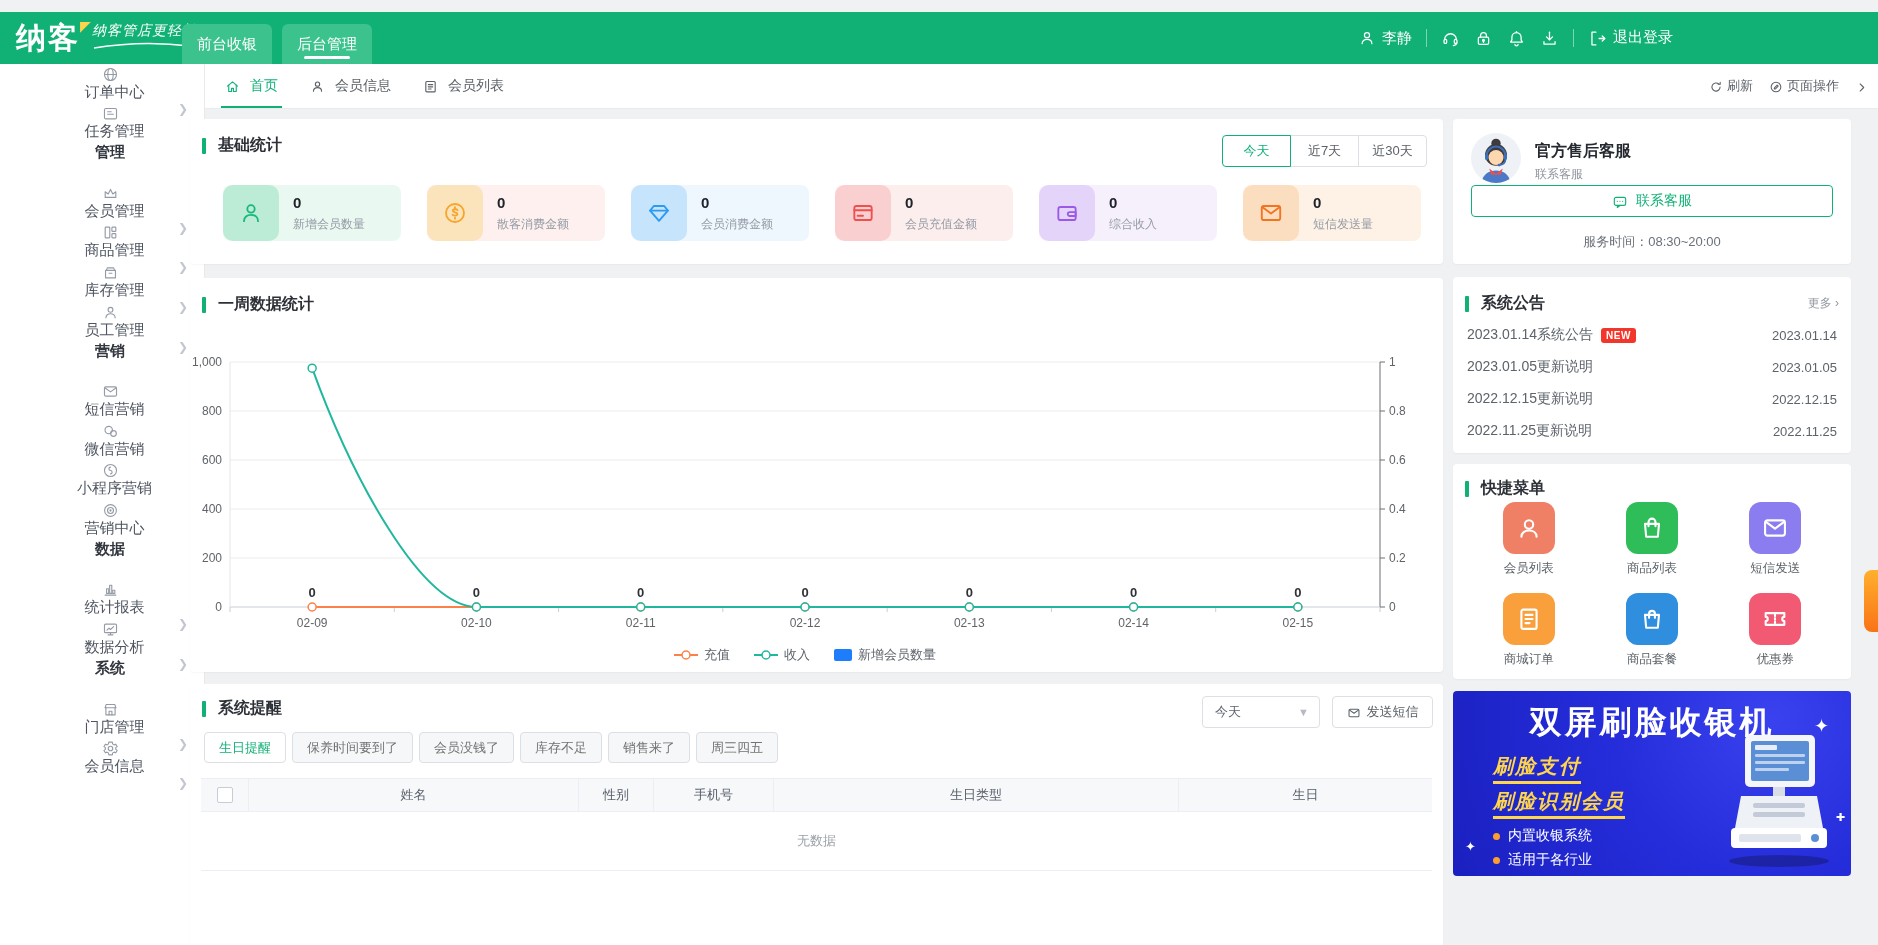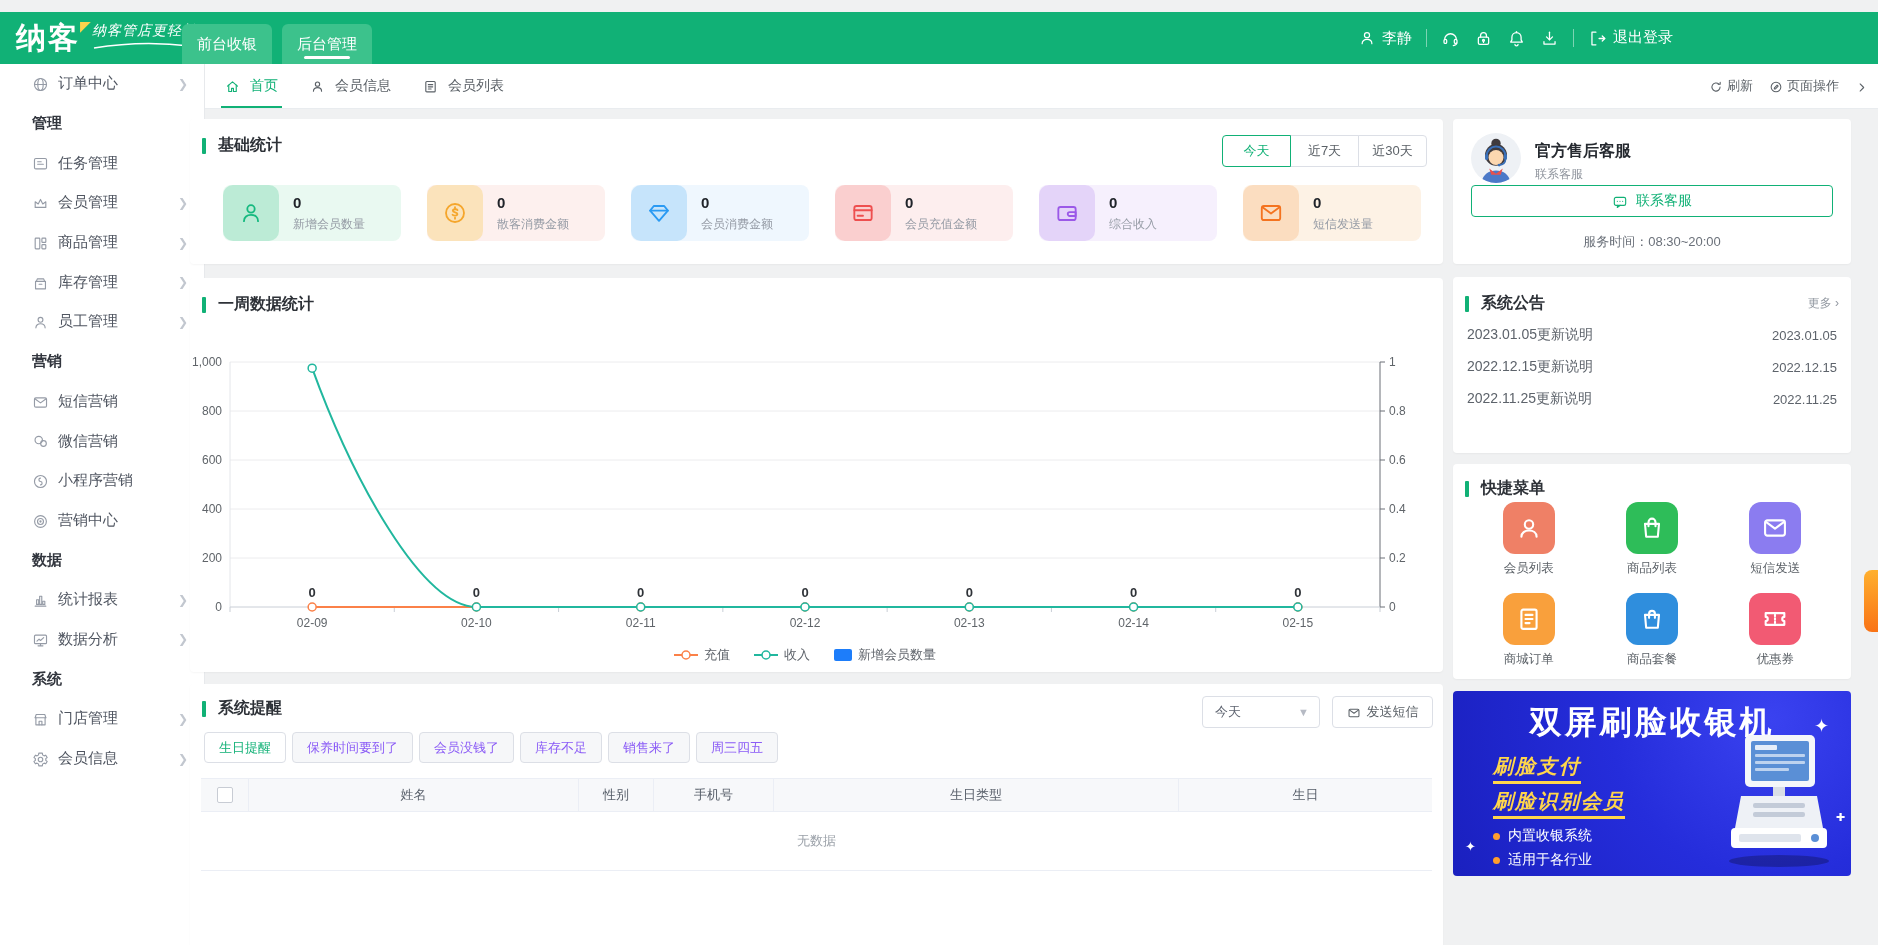--- a/index.html
+++ b/index.html
@@ -29,21 +29,21 @@
   #tabbar{position:absolute;left:205px;top:52px;width:1673px;height:45px;background:#fff;border-bottom:1px solid #e9ecef;box-sizing:border-box;}
   #tabs{position:absolute;left:20px;top:0;height:44px;display:flex;gap:32px;align-items:center;}
   .tab{display:flex;align-items:center;gap:10px;font-size:14px;color:#5b6167;height:44px;position:relative;cursor:pointer;}
   .tab.active{color:#11b176;}
   .tab.active::after{content:"";position:absolute;left:-4px;right:-4px;bottom:0;height:2px;background:#11b176;}
   #tab-actions{position:absolute;right:10px;top:0;height:44px;display:flex;gap:16px;align-items:center;color:#5b6167;font-size:13px;}
   #tab-actions .act{display:flex;align-items:center;gap:4px;cursor:pointer;}
 
   
   #sidebar{position:absolute;left:0;top:52px;width:205px;height:893px;background:#fff;border-right:1px solid #e7e9ec;box-sizing:border-box;}
-  .side-row{height:39.7px;display:flex;align-items:center;padding-left:32px;box-sizing:border-box;color:#4f5560;font-size:15px;cursor:pointer;}
+  .side-row{height:39.7px;display:flex;align-items:center;padding-left:16px;box-sizing:border-box;color:#4f5560;font-size:15px;cursor:pointer;flex-direction:column;}
   .side-row .lbl{margin-left:9px;}
   .side-row .arrow{margin-left:auto;margin-right:16px;color:#c2c7cf;font-size:12px;}
   .side-row .sic{color:#959ba6;}
   .side-header{font-weight:bold;color:#32363e;cursor:default;}
 
   
   .filters{position:absolute;left:1032px;top:16px;display:flex;}
   .fbtn{width:69px;height:32px;line-height:30px;text-align:center;font-size:13px;color:#5b6167;background:#fff;border:1px solid #dcdfe6;box-sizing:border-box;margin-left:-1px;cursor:pointer;}
   .fbtn:first-child{border-radius:4px 0 0 4px;margin-left:0;}
   .fbtn:last-child{border-radius:0 4px 4px 0;}
@@ -77,21 +77,21 @@
   .banner-hl{position:absolute;left:40px;font-size:20px;font-weight:bold;font-style:italic;color:#ffd64b;border-bottom:3px solid #ffd64b;padding-bottom:1px;letter-spacing:2px;}
   .banner-bullet{position:absolute;left:40px;display:flex;align-items:center;gap:8px;color:#fff;font-size:14px;}
   .banner-bullet .dot{width:7px;height:7px;border-radius:50%;background:#ff9d2e;}
   .sparkle{position:absolute;color:#fff;}
 
   
   #rem-select{position:absolute;left:1012px;top:12px;width:118px;height:32px;border:1px solid #dcdfe6;border-radius:4px;box-sizing:border-box;background:#fff;font-size:13px;color:#5f6571;display:flex;align-items:center;padding:0 10px 0 12px;cursor:pointer;}
   #rem-select .caret{margin-left:auto;color:#b6bac4;font-size:11px;}
   #rem-send{position:absolute;left:1142px;top:12px;width:101px;height:32px;border:1px solid #dcdfe6;border-radius:4px;box-sizing:border-box;background:#fff;font-size:13px;color:#5b6167;display:flex;align-items:center;justify-content:center;gap:6px;cursor:pointer;}
   #rem-tabs{position:absolute;left:14px;top:48px;display:flex;gap:6px;}
-  .rtab{height:31px;line-height:29px;padding:0 14px;border:1px solid #dcdfe6;border-radius:4px;box-sizing:border-box;font-size:13px;color:#8b5cf6;background:#f6f7f9;cursor:pointer;}
+  .rtab{height:31px;line-height:29px;padding:0 14px;border:1px solid #dcdfe6;border-radius:4px;box-sizing:border-box;font-size:13px;color:#737373;background:#f6f7f9;cursor:pointer;}
   .rtab.active{background:#fff;color:#11b176;}
   #rem-table{position:absolute;left:11px;top:94px;width:1231px;}
   #rem-thead{display:grid;grid-template-columns:48px 330px 75px 120px 405px 253px;height:34px;background:#f7f8fa;border-top:1px solid #ebeef5;border-bottom:1px solid #ebeef5;box-sizing:border-box;}
   #rem-thead .th{display:flex;align-items:center;justify-content:center;font-size:13px;color:#565d68;border-right:1px solid #ebeef5;box-sizing:border-box;}
   #rem-thead .th:last-child{border-right:none;}
   .checkbox{width:14px;height:14px;border:1px solid #c8ccd4;border-radius:2px;background:#fff;cursor:pointer;}
   #rem-empty{height:58px;display:flex;align-items:center;justify-content:center;font-size:13px;color:#9aa0a8;border-bottom:1px solid #ebeef5;}
 
   
   #side-widget{position:absolute;left:1864px;top:558px;width:14px;height:62px;background:linear-gradient(180deg,#ffb02e,#f97316);border-radius:8px 0 0 8px;cursor:pointer;}
@@ -169,29 +169,29 @@
   <aside id="sidebar">
       <div class="side-row">
         <span class="sic"><svg class="ic" style="width:17px;height:17px" viewBox="0 0 24 24" fill="none" stroke="currentColor" stroke-width="1.6" stroke-linecap="round" stroke-linejoin="round">
             <circle cx="12" cy="12" r="8.5"></circle>
             <ellipse cx="12" cy="12" rx="3.8" ry="8.5"></ellipse>
             <path d="M3.8 12h16.4"></path>
           </svg></span>
         <span class="lbl">订单中心</span>
         <span class="arrow">❯</span>
       </div>
+      <div class="side-row">
+        <span class="sic"><svg class="ic" style="width:17px;height:17px" viewBox="0 0 24 24" fill="none" stroke="currentColor" stroke-width="1.6" stroke-linecap="round" stroke-linejoin="round">
+            <rect x="3.5" y="5" width="17" height="14.5" rx="2"></rect>
+            <path d="M8 9.5h5M8 13h8"></path>
+          </svg></span>
+        <span class="lbl">任务管理</span>
+      </div>
       <div class="side-row side-header">
         <span>管理</span>
-      </div>
-      <div class="side-row">
-        <span class="sic"><svg class="ic" style="width:17px;height:17px" viewBox="0 0 24 24" fill="none" stroke="currentColor" stroke-width="1.6" stroke-linecap="round" stroke-linejoin="round">
-            <rect x="3.5" y="5" width="17" height="14.5" rx="2"></rect>
-            <path d="M8 9.5h5M8 13h8"></path>
-          </svg></span>
-        <span class="lbl">任务管理</span>
       </div>
       <div class="side-row">
         <span class="sic"><svg class="ic" style="width:17px;height:17px" viewBox="0 0 24 24" fill="none" stroke="currentColor" stroke-width="1.6" stroke-linecap="round" stroke-linejoin="round">
             <path d="M4.5 17.5V9.5l4.3 3.2L12 6.2l3.2 6.5 4.3-3.2v8z"></path>
           </svg></span>
         <span class="lbl">会员管理</span>
         <span class="arrow">❯</span>
       </div>
       <div class="side-row">
         <span class="sic"><svg class="ic" style="width:17px;height:17px" viewBox="0 0 24 24" fill="none" stroke="currentColor" stroke-width="1.6" stroke-linecap="round" stroke-linejoin="round">
@@ -584,20 +584,25 @@
   </section>
 
   <section class="panel" id="panel-announce" style="left:1453px;top:265px;width:398px;height:176px;">
     <div class="sec-title" style="position:absolute;left:12px;top:16px;">
       <span class="sec-bar"></span>
       <span>系统公告</span>
     </div>
     <div id="ann-more"><span>更多</span> ›</div>
     <div id="ann-rows" style="position:absolute;left:0;top:42px;width:100%;">
         <div class="ann-row">
+          <span>2023.01.14系统公告</span>
+          <span class="ann-badge">NEW</span>
+          <span class="ann-date">2023.01.14</span>
+        </div>
+        <div class="ann-row">
           <span>2023.01.05更新说明</span>
           <span class="ann-date">2023.01.05</span>
         </div>
         <div class="ann-row">
           <span>2022.12.15更新说明</span>
           <span class="ann-date">2022.12.15</span>
         </div>
         <div class="ann-row">
           <span>2022.11.25更新说明</span>
           <span class="ann-date">2022.11.25</span>

